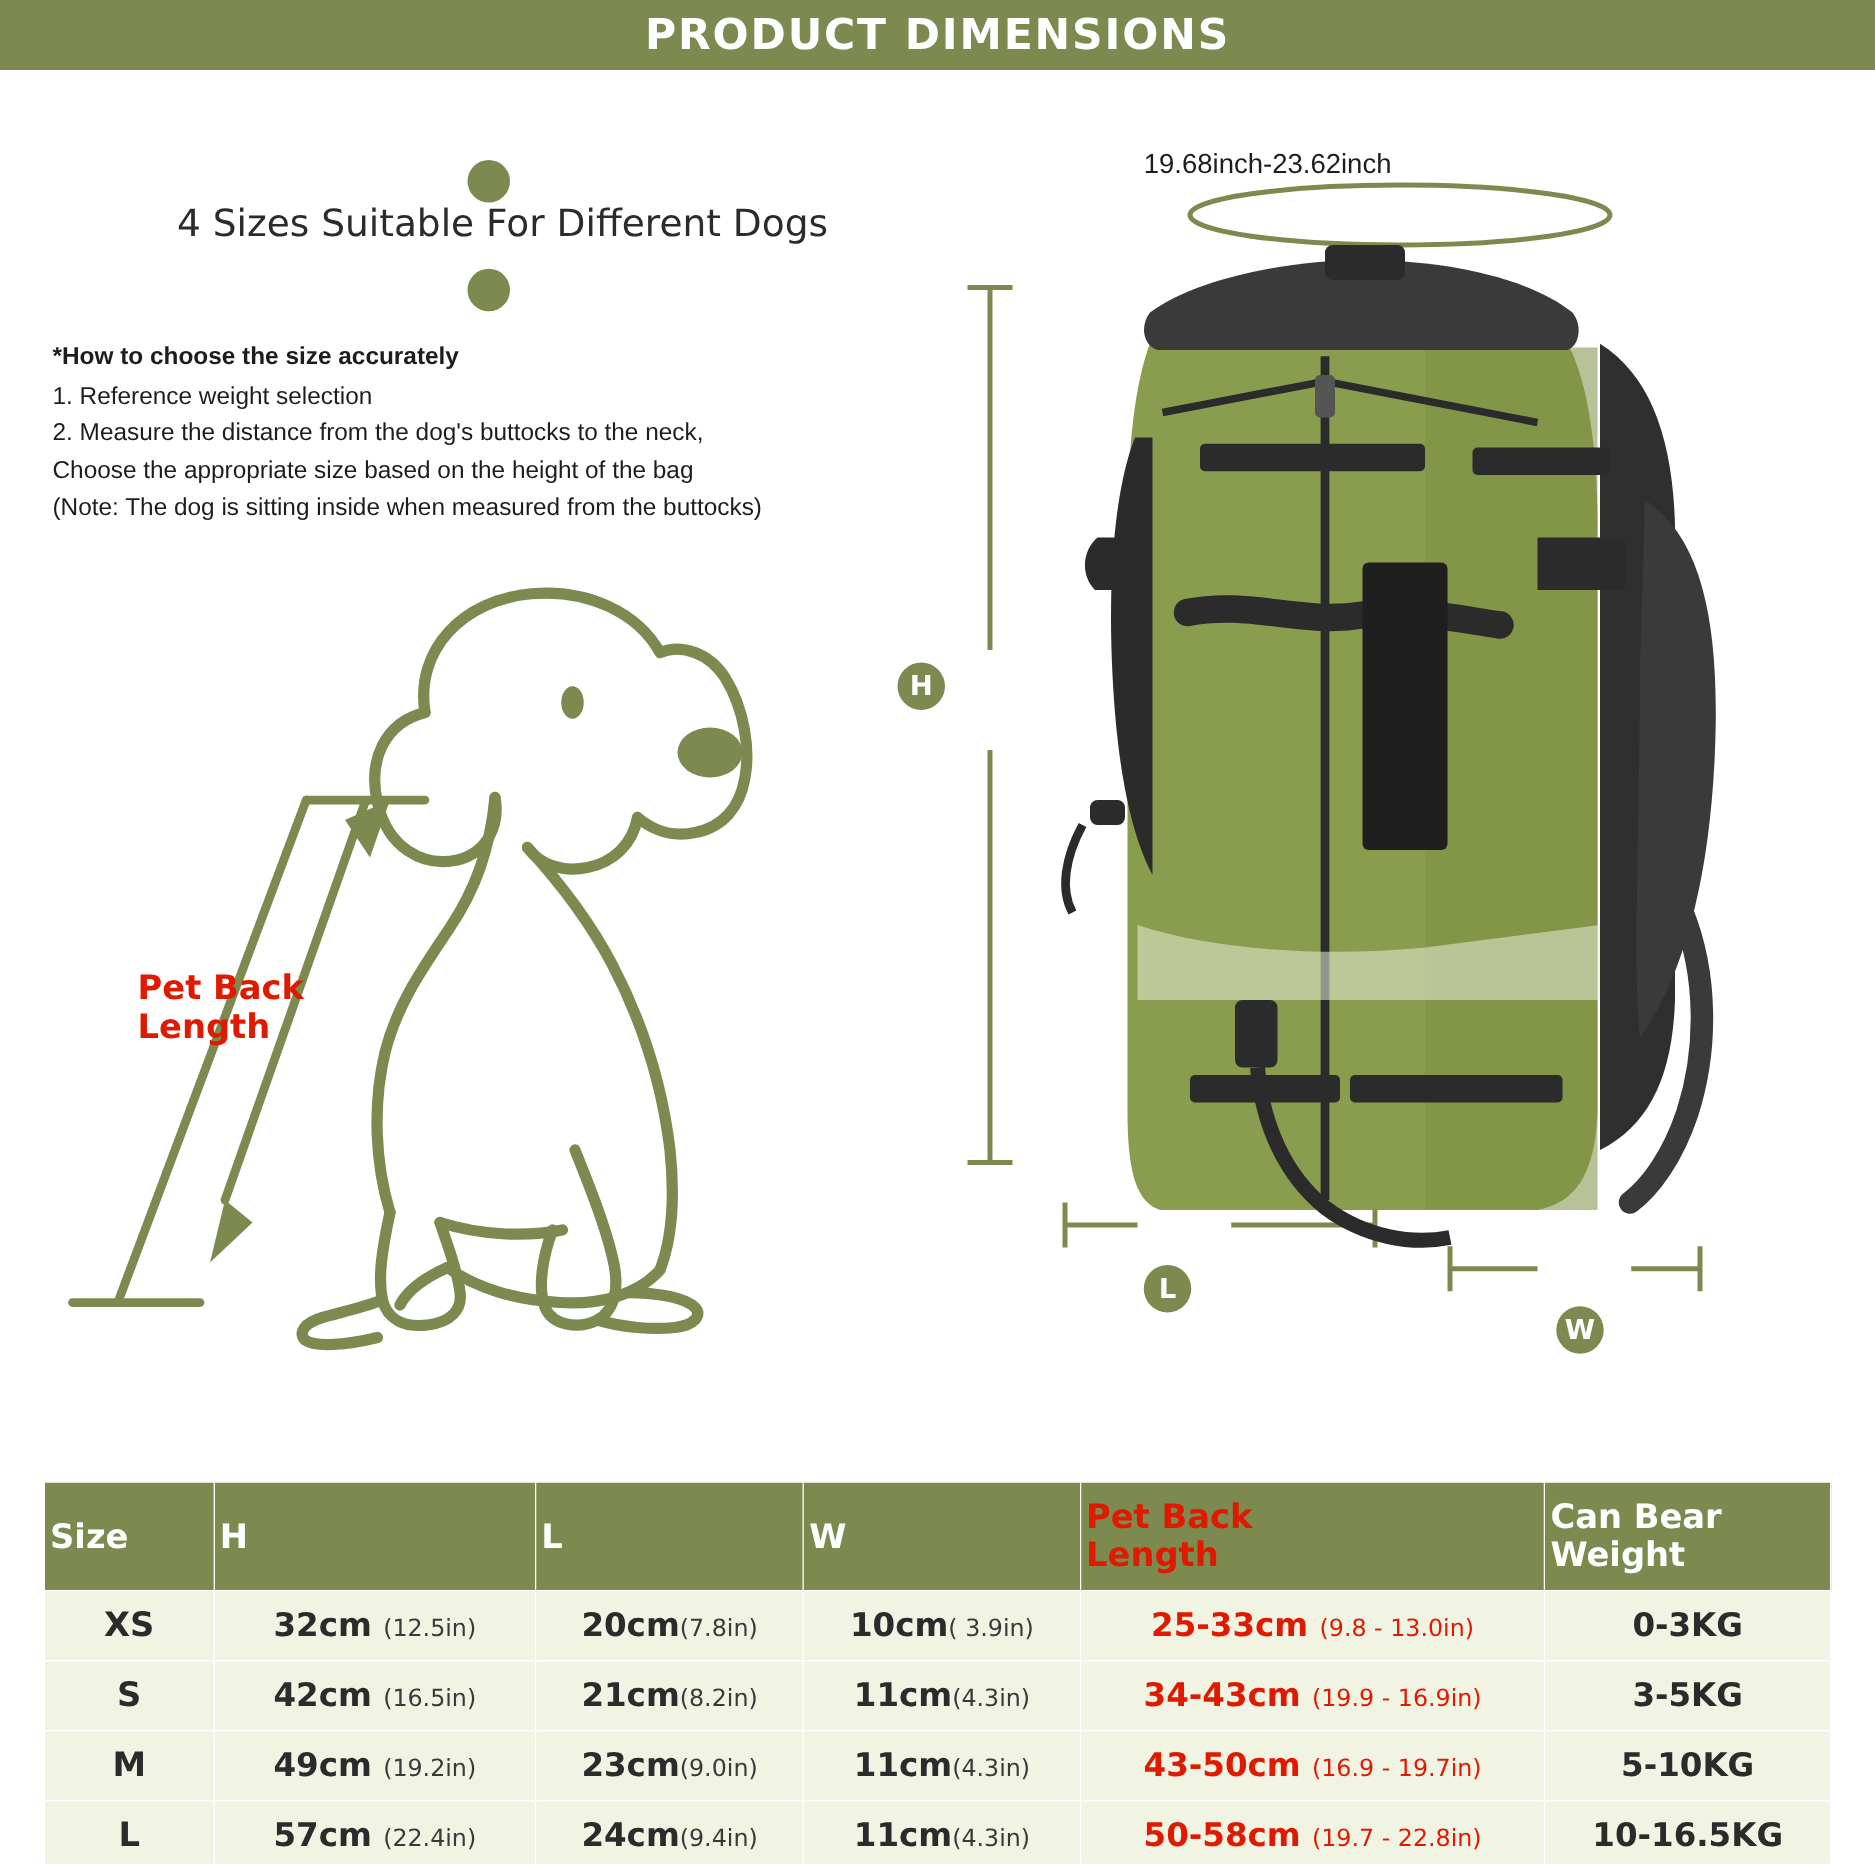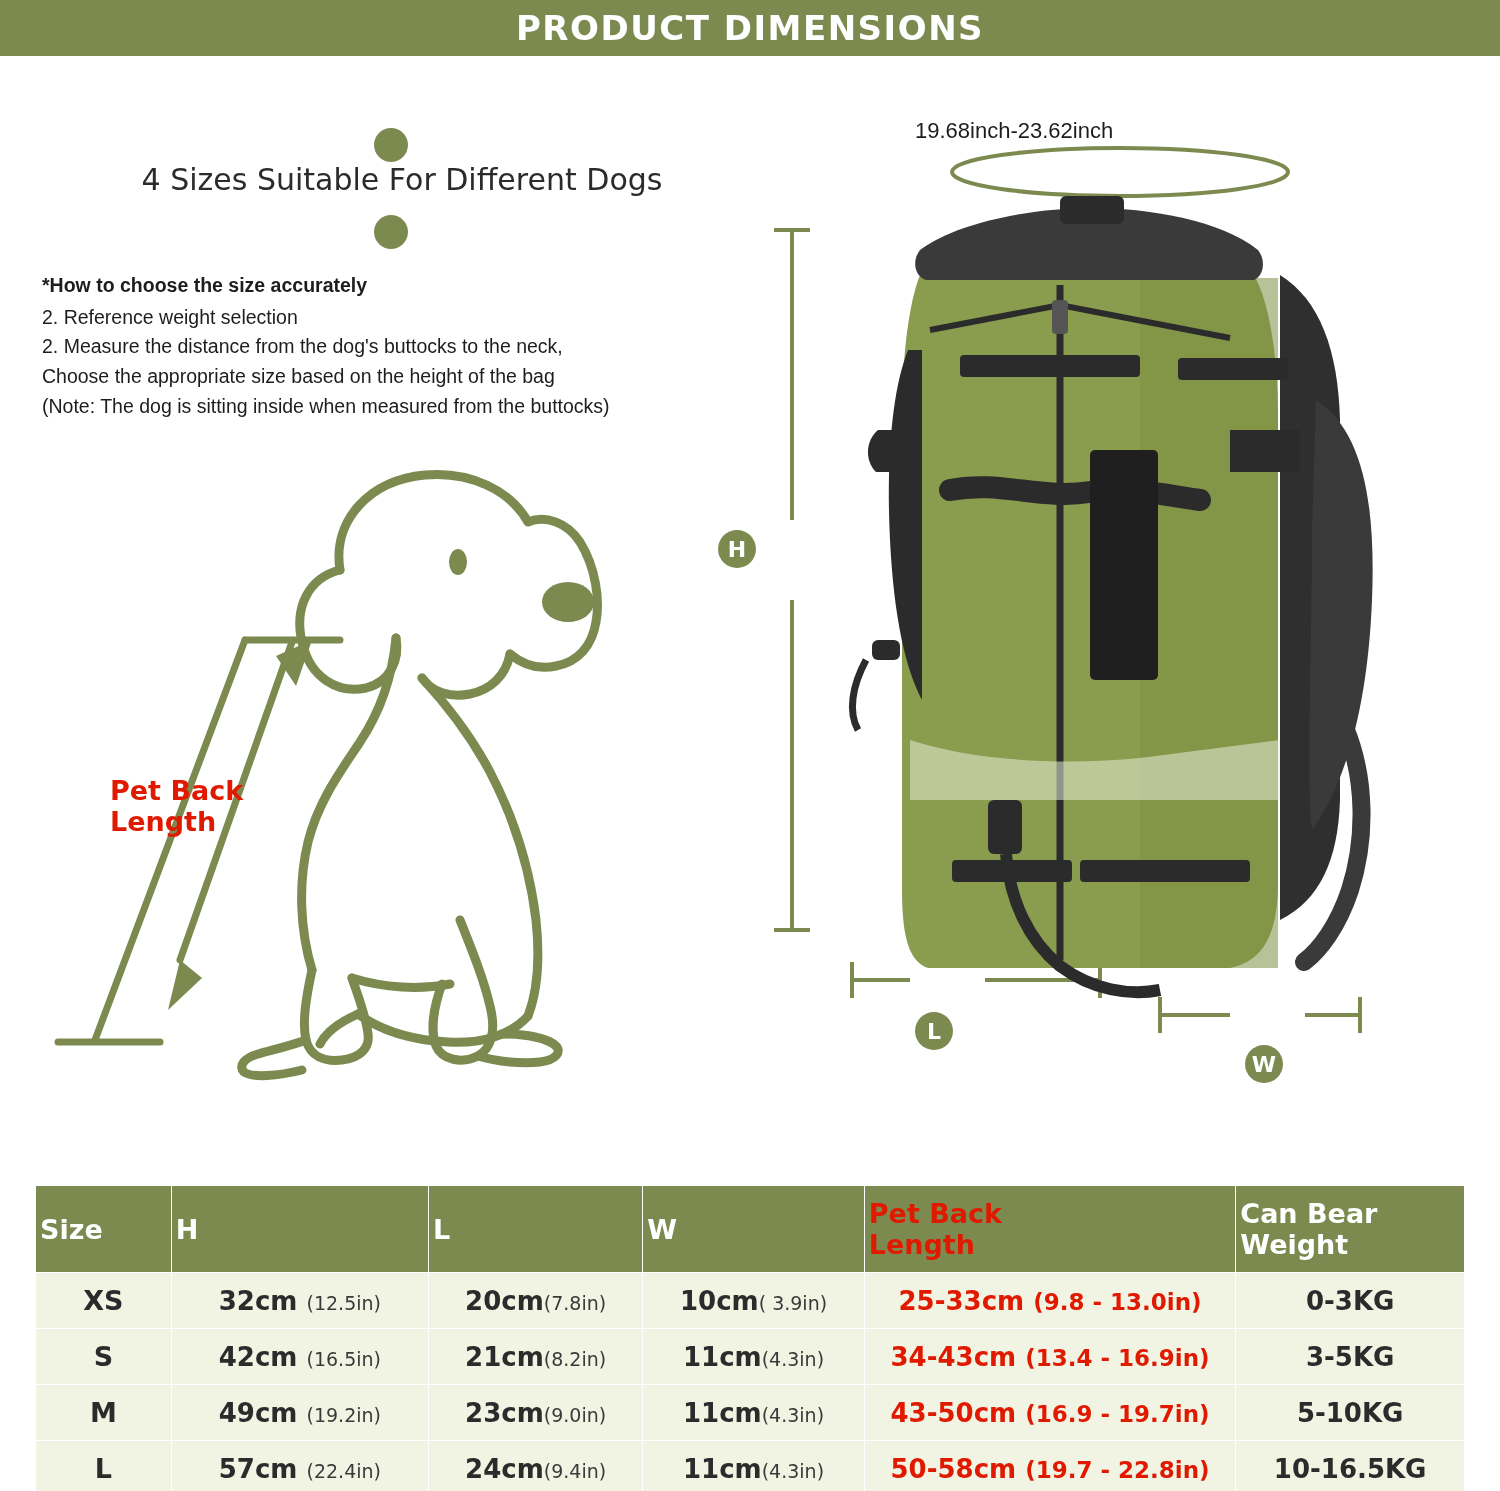--- a/index.html
+++ b/index.html
@@ -154,21 +154,21 @@
     text-align: center;
     padding: 12px 4px;
     border: 1px solid #ffffff;
     color: #2b2b2b;
     font-family: "DejaVu Sans", sans-serif;
   }
   td.size-cell { font-size: 27px; font-weight: bold; }
   td.dim-cell { font-size: 26px; font-weight: bold; }
   td.dim-cell .inch { font-size: 19px; font-weight: normal; color: #3a3a3a; }
   td.pbl-cell { font-size: 26px; font-weight: bold; color: #e01a00; }
-  td.pbl-cell .inch { font-size: 23px; font-weight: bold; color: #e01a00; }
+  td.pbl-cell .inch { font-size: 19px; font-weight: normal; color: #e01a00; }
   td.weight-cell { font-size: 26px; font-weight: bold; }
   col.c-size { width: 9.5%; }
   col.c-h { width: 18%; }
   col.c-l { width: 15%; }
   col.c-w { width: 15.5%; }
   col.c-pbl { width: 26%; }
   col.c-cbw { width: 16%; }
 </style>
 </head>
 <body>
@@ -181,21 +181,21 @@
   <div class="bullet-row">
     <span class="bullet-dot"></span>
     <span class="bullet-text">4 Sizes Suitable For Different Dogs</span>
   </div>
   <div class="bullet-row">
     <span class="bullet-dot"></span>
   </div>
 
   <div class="howto">
     <span class="strong">*How to choose the size accurately</span>
-    <span class="line">2. Reference weight selection</span>
+    <span class="line">1. Reference weight selection</span>
     <span class="line">2. Measure the distance from the dog's buttocks to the neck,</span>
     <span class="line">Choose the appropriate size based on the height of the bag</span>
     <span class="line">(Note: The dog is sitting inside when measured from the buttocks)</span>
   </div>
 </div>
 
 <div class="dog-area">
   <svg width="700" height="640" viewBox="0 0 700 640">
 
     <g stroke="#7d8a4f" stroke-width="7" fill="none" stroke-linecap="round">
@@ -369,21 +369,21 @@
         <td class="dim-cell"><span>20cm</span><span class="inch">(7.8in)</span></td>
         <td class="dim-cell"><span>10cm</span><span class="inch">( 3.9in)</span></td>
         <td class="pbl-cell"><span>25-33cm</span> <span class="inch">(9.8 - 13.0in)</span></td>
         <td class="weight-cell">0-3KG</td>
       </tr>
       <tr>
         <td class="size-cell">S</td>
         <td class="dim-cell"><span>42cm</span> <span class="inch">(16.5in)</span></td>
         <td class="dim-cell"><span>21cm</span><span class="inch">(8.2in)</span></td>
         <td class="dim-cell"><span>11cm</span><span class="inch">(4.3in)</span></td>
-        <td class="pbl-cell"><span>34-43cm</span> <span class="inch">(13.4 - 16.9in)</span></td>
+        <td class="pbl-cell"><span>34-43cm</span> <span class="inch">(19.9 - 16.9in)</span></td>
         <td class="weight-cell">3-5KG</td>
       </tr>
       <tr>
         <td class="size-cell">M</td>
         <td class="dim-cell"><span>49cm</span> <span class="inch">(19.2in)</span></td>
         <td class="dim-cell"><span>23cm</span><span class="inch">(9.0in)</span></td>
         <td class="dim-cell"><span>11cm</span><span class="inch">(4.3in)</span></td>
         <td class="pbl-cell"><span>43-50cm</span> <span class="inch">(16.9 - 19.7in)</span></td>
         <td class="weight-cell">5-10KG</td>
       </tr>

